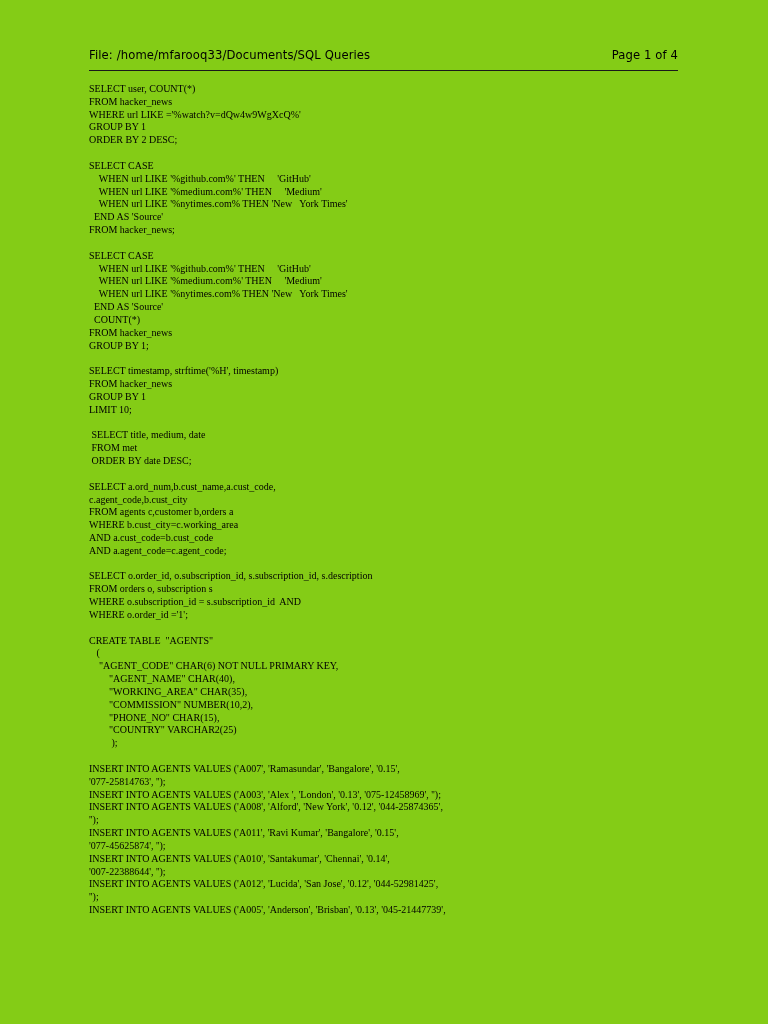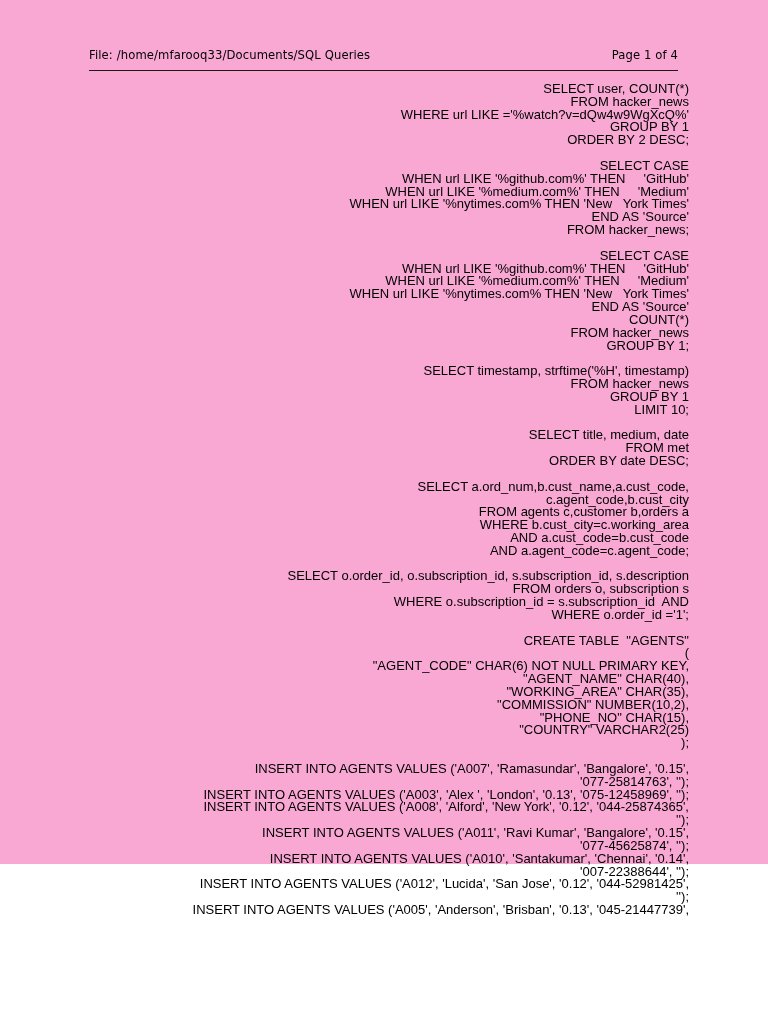--- a/index.html
+++ b/index.html
@@ -15,23 +15,22 @@
     overflow: hidden;
     font-family: "Liberation Sans", sans-serif;
     color: #000000;
   }
 
   .page {
     position: absolute;
     left: 0;
     top: 0;
     width: 768px;
-    height: 864px;
-    background: #f9a8d4;
-    text-align: right;
+    height: 1024px;
+    background: #84cc16;
   }
 
   
   .page-header {
     position: absolute;
     left: 89px;
     top: 48px;
     width: 589px;
     display: flex;
     justify-content: space-between;
@@ -57,22 +56,22 @@
     height: 0;
     border-top: 1.4px solid #1a1a1a;
   }
 
   
   .code-body {
     position: absolute;
     left: 89px;
     top: 83px;
     width: 600px;
-    font-family: Liberation Sans, sans-serif;
-    font-size: 13px;
+    font-family: Liberation Serif, serif;
+    font-size: 10px;
     line-height: 12.83px;
     color: #000000;
     white-space: pre;
     letter-spacing: 0;
   }
   .code-block {
     white-space: pre;
     margin: 0;
     padding: 0;
     font: inherit;

